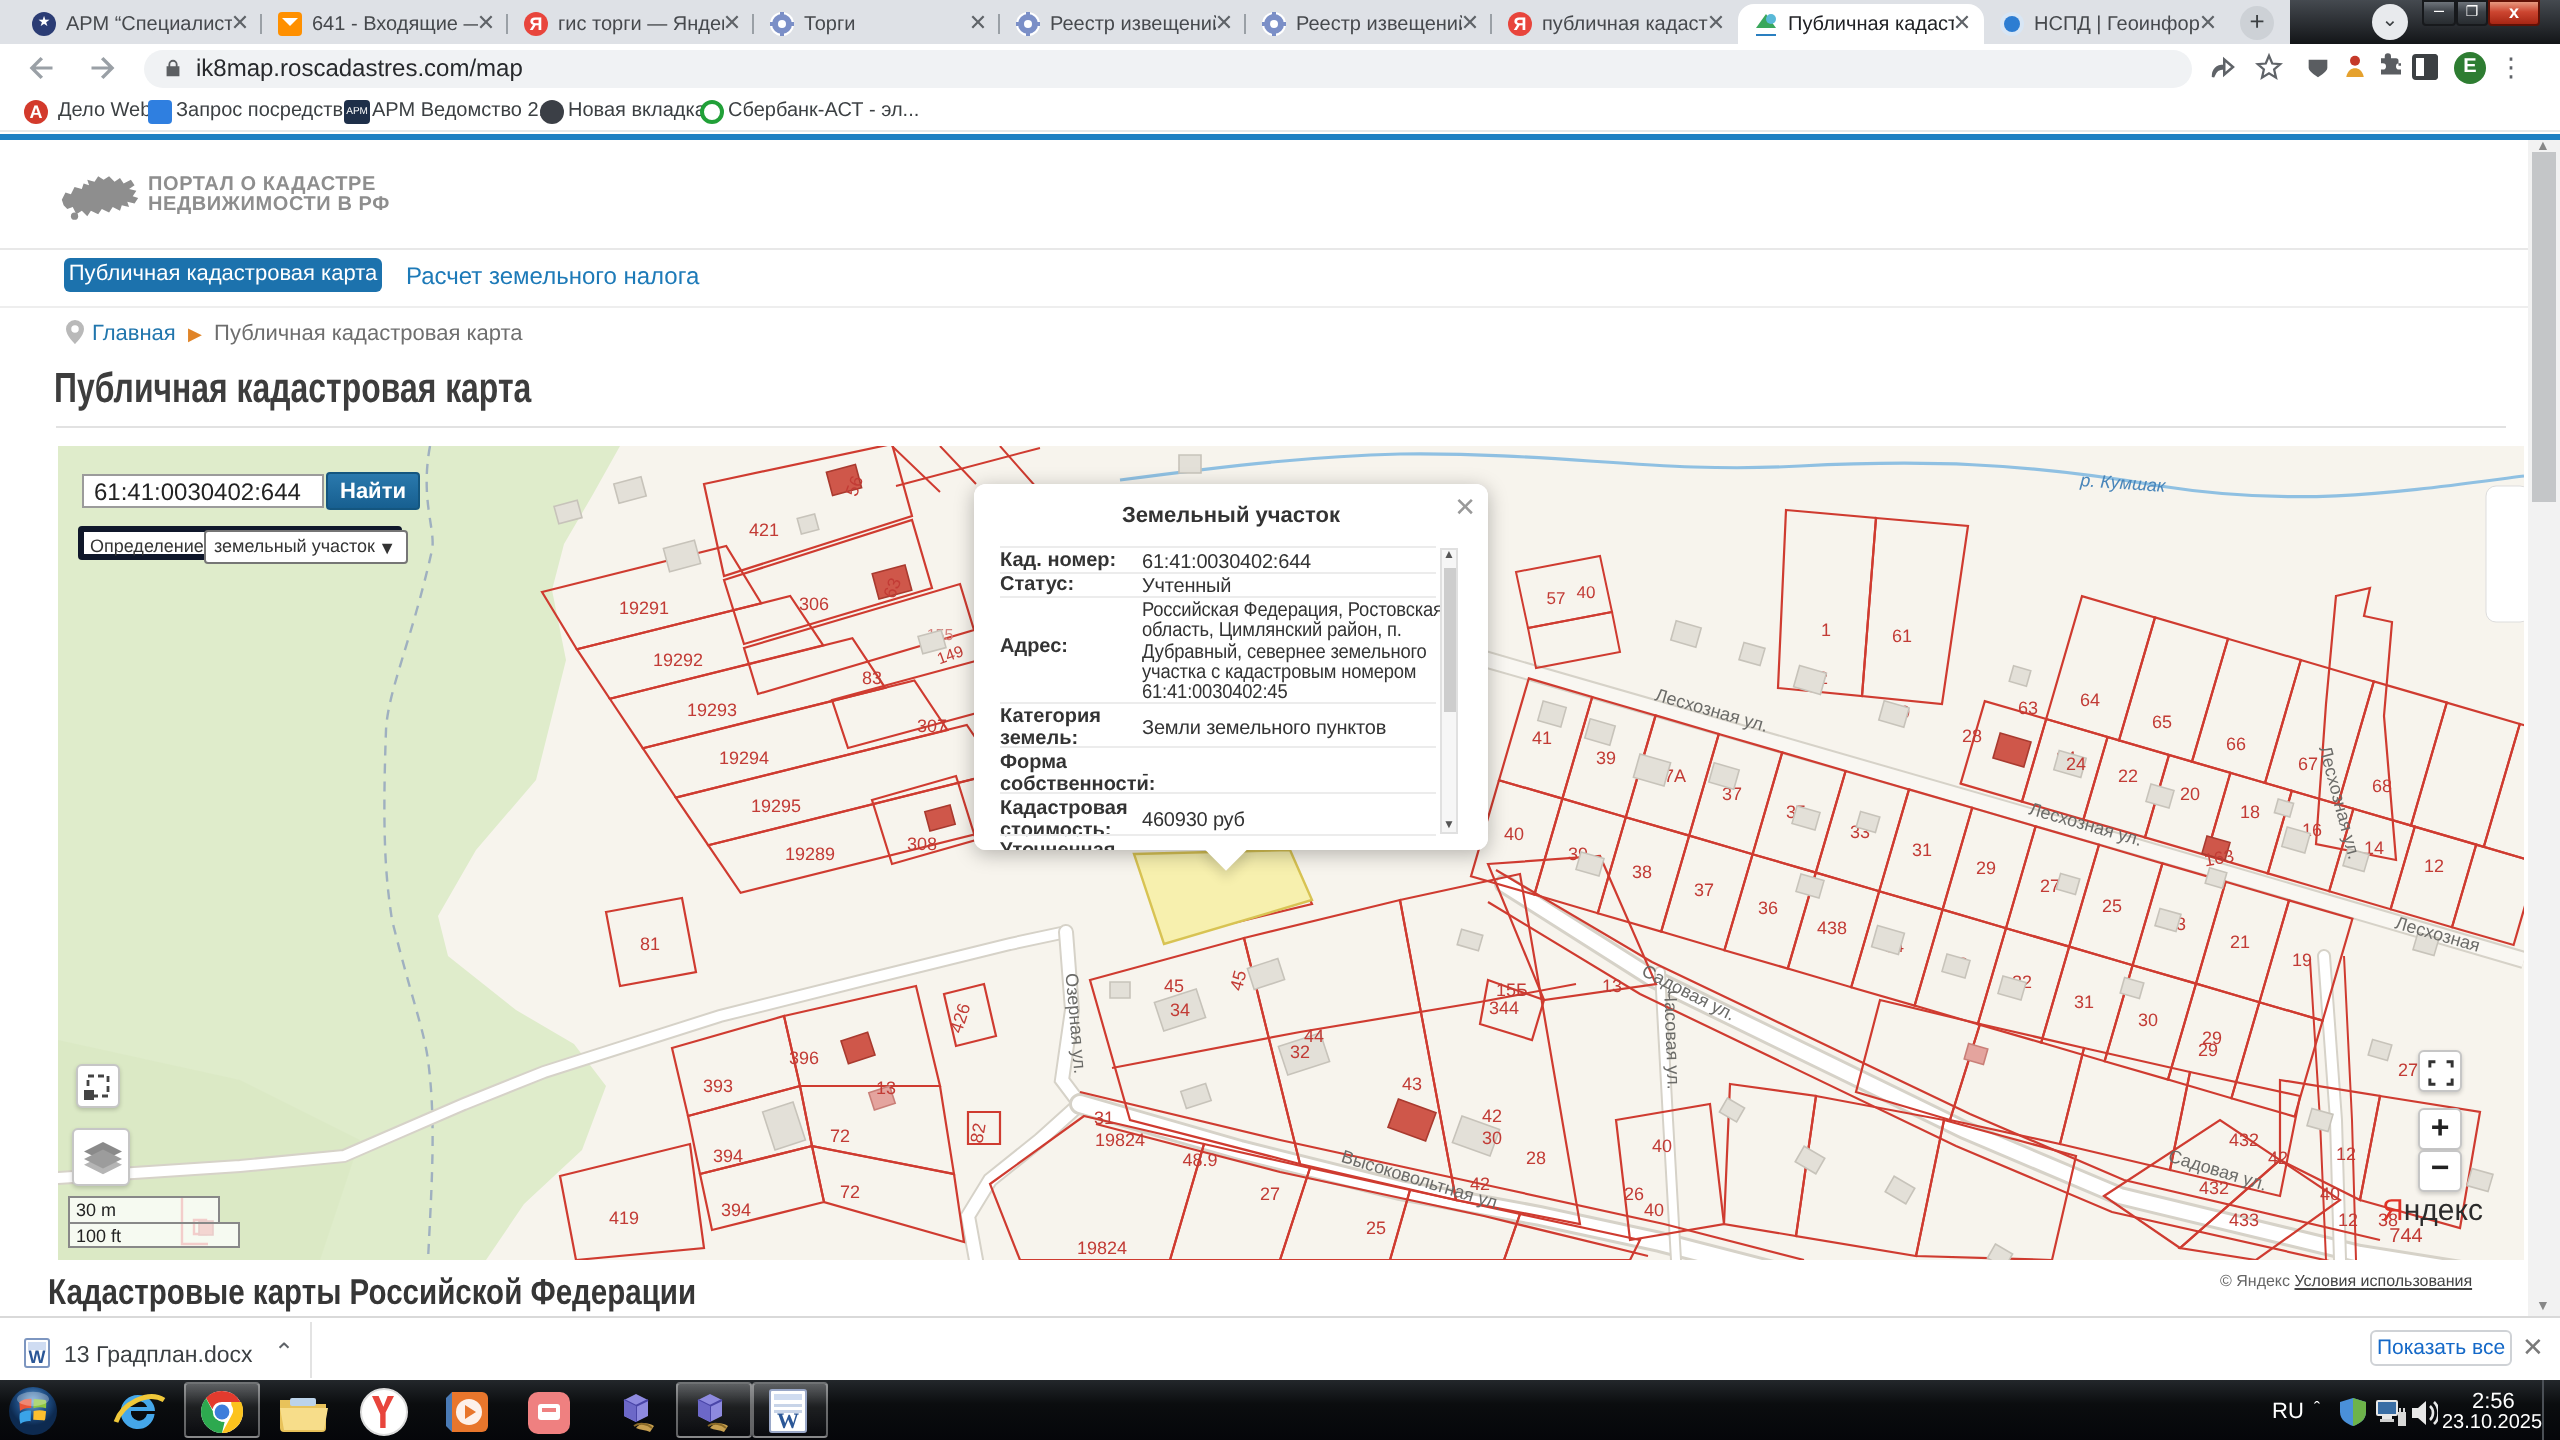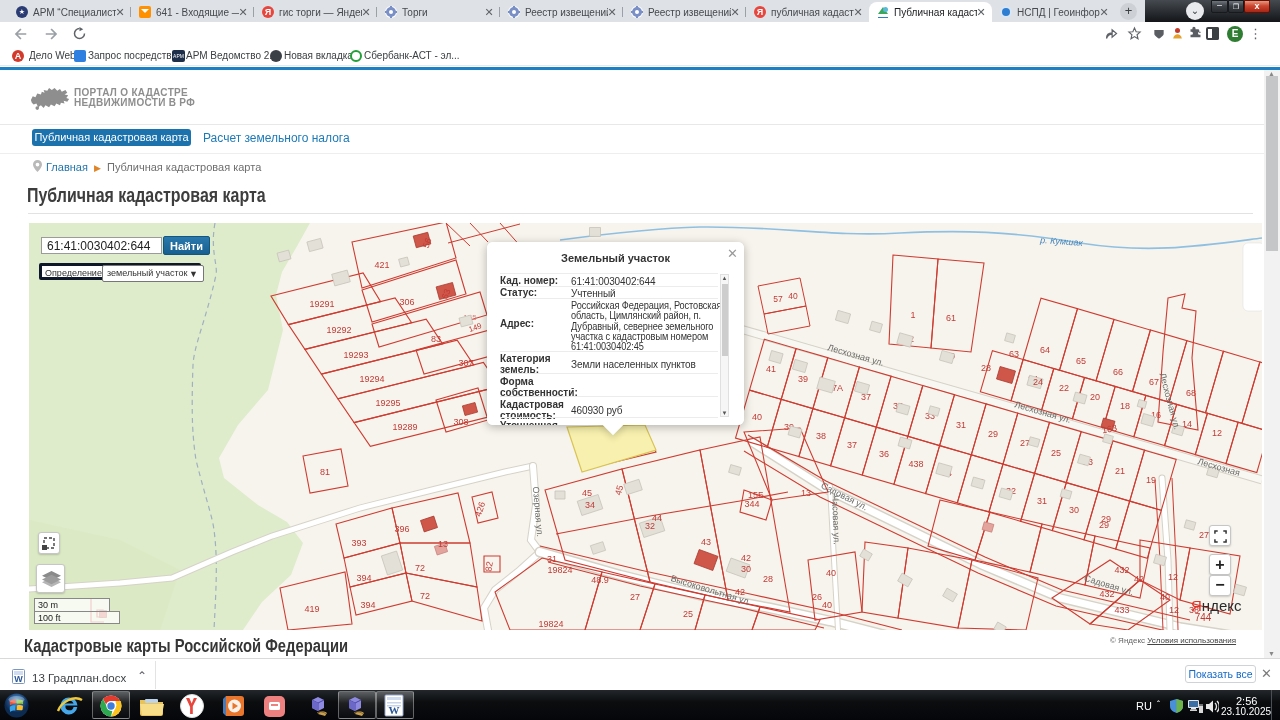--- a/index.html
+++ b/index.html
@@ -152,20 +152,26 @@
  <svg class="nav-ic" style="left:12px" viewBox="0 0 24 24">
       <path d="M19 11H7.8l4.9-4.9L11 4.7 3.7 12l7.3 7.3 1.7-1.4L7.8 13H19z" fill="#9aa0a6"></path>
     </svg>
  <svg class="nav-ic" style="left:42px" viewBox="0 0 24 24">
       <path d="M5 13h11.2l-4.9 4.9 1.7 1.4L20.3 12 13 4.7l-1.7 1.4 4.9 4.9H5z" fill="#9aa0a6"></path>
     </svg>
  <svg class="nav-ic" style="left:72px;top:4px;width:15px;height:15px" viewBox="0 0 24 24">
       <path d="M12 4a8 8 0 1 0 8 8" fill="none" stroke="#5f6368" stroke-width="2.4"></path>
       <path d="M12 1.5 18 5l-6 3.5z" fill="#5f6368"></path>
     </svg>
+ <div id="omnibox">
+   <svg style="position:absolute;left:9px;top:4px;width:11px;height:11px" viewBox="0 0 24 24">
+        <path d="M17 9V7a5 5 0 0 0-10 0v2H5v11h14V9zm-8-2a3 3 0 0 1 6 0v2H9z" fill="#5c5f62"></path>
+      </svg>
+   <span style="position:absolute;left:26px">ik8map.roscadastres.com/map</span>
+ </div>
 
  <svg class="nav-ic" style="left:1104px;top:4px;width:15px;height:15px" viewBox="0 0 24 24">
       <path d="M4 20c0-6 3-9 9-9V6l7 6-7 6v-5c-4.5 0-7 1.5-9 7z" fill="none" stroke="#5f6368" stroke-width="2"></path>
     </svg>
  <svg class="nav-ic" style="left:1127px;top:4px;width:15px;height:15px" viewBox="0 0 24 24">
       <path d="m12 3 2.6 6.2 6.4.5-4.9 4.3 1.5 6.5L12 17l-5.6 3.5 1.5-6.5L3 9.7l6.4-.5z" fill="none" stroke="#5f6368" stroke-width="1.8"></path>
     </svg>
  <svg class="nav-ic" style="left:1152px;top:5px;width:14px;height:14px" viewBox="0 0 24 24">
       <path d="M4 5h16v7c0 3-8 8-8 8s-8-5-8-8z" fill="#5a5d61"></path>
     </svg>
@@ -552,21 +558,21 @@
  <div class="prow" style="top:44px;height:12px">
       <span class="plab" style="top:1px">Статус:</span>
       <span class="pval" style="top:1px">Учтенный</span>
     </div>
  <div class="prow" style="top:56px;height:53px">
       <span class="plab" style="top:20px">Адрес:</span>
       <span class="pval" style="top:2px;line-height:10.3px;white-space:nowrap;display:inline-block;transform:scaleX(.92);transform-origin:left top">Российская Федерация, Ростовская<br>область, Цимлянский район, п.<br>Дубравный, севернее земельного<br>участка с кадастровым номером<br>61:41:0030402:45</span>
     </div>
  <div class="prow" style="top:109px;height:22px">
       <span class="plab" style="top:2px;line-height:10.5px">Категория<br>земель:</span>
-      <span class="pval" style="top:7px">Земли населенных пунктов</span>
+      <span class="pval" style="top:7px">Земли земельного пунктов</span>
     </div>
  <div class="prow" style="top:131px;height:23px">
       <span class="plab" style="top:3px;line-height:10.5px">Форма<br>собственности:</span>
       <span class="pval" style="top:8px">-</span>
     </div>
  <div class="prow" style="top:154px;height:21px">
       <span class="plab" style="top:3px;line-height:10.5px">Кадастровая<br>стоимость:</span>
       <span class="pval" style="top:8px">460930 руб</span>
     </div>
  <div class="prow" style="top:175px;height:8px;overflow:hidden">

